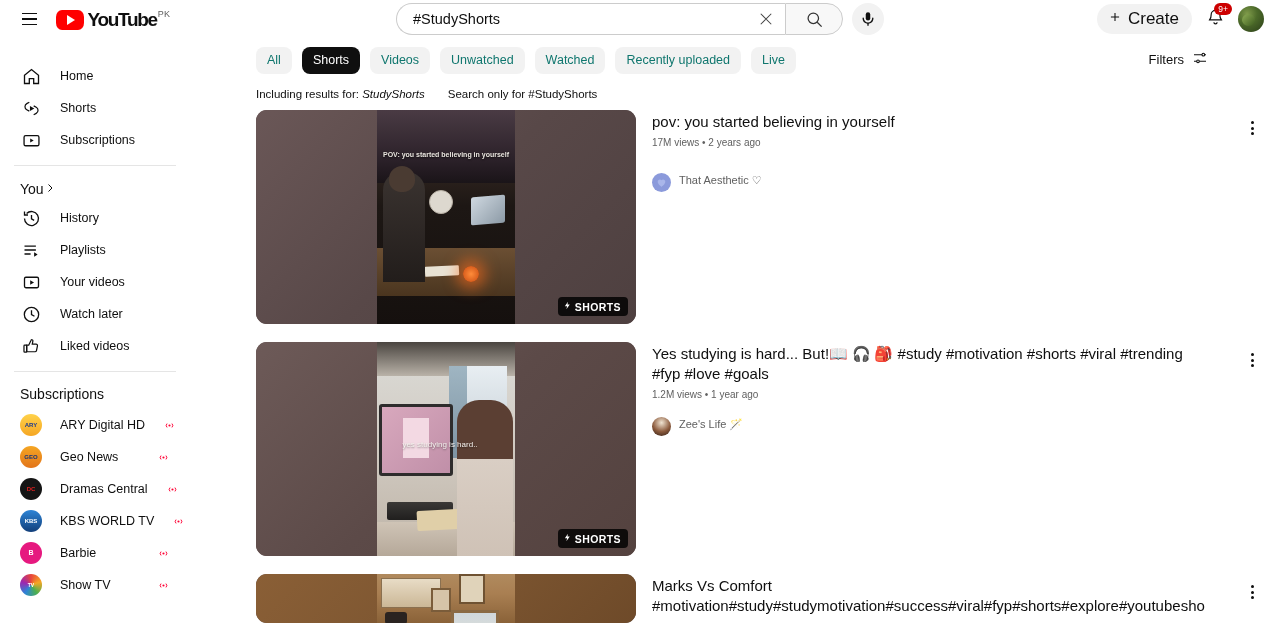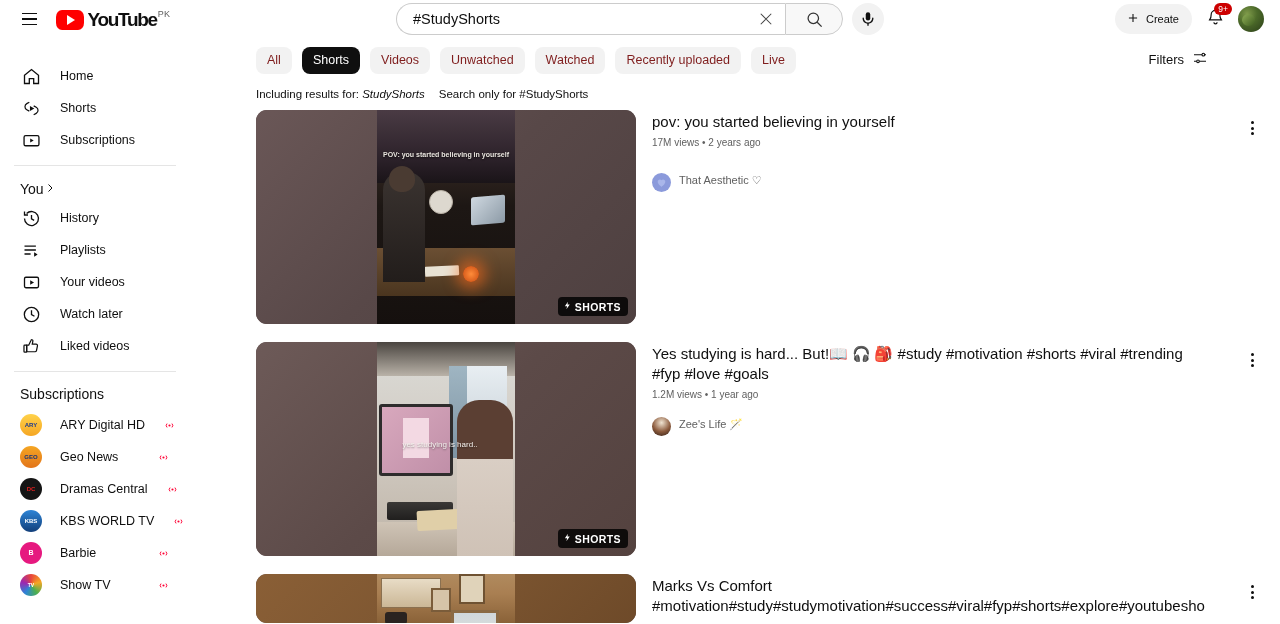--- a/index.html
+++ b/index.html
@@ -77,21 +77,21 @@
   }
 
   .mh-right {
     width: 225px; flex: none; display: flex; align-items: center;
     justify-content: flex-end; padding-right: 16px; gap: 7px;
   }
   .create-btn {
     display: flex; align-items: center; gap: 6px;
     height: 30px; padding: 0 13px 0 11px;
     background: #f2f2f2; border-radius: 16px; cursor: pointer;
-    font-size: 11px; font-weight: 500;
+    font-size: 17px; font-weight: 500;
   }
   .notif-btn {
     position: relative; width: 32px; height: 32px; border-radius: 50%;
     display: flex; align-items: center; justify-content: center; cursor: pointer;
   }
   .notif-badge {
     position: absolute; top: 0px; right: -1px;
     background: #cc0000; color: #fff; font-size: 8.5px; font-weight: 500;
     border-radius: 8px; padding: 1px 4px; line-height: 10px; min-width: 16px;
     text-align: center;
@@ -144,33 +144,33 @@
   }
   .chips-row {
     display: flex; align-items: center;
     padding: 10px 0 10px 66px; height: 44px;
     position: relative;
   }
   .chip {
     height: 27px; padding: 0 11px; border-radius: 8px;
     background: #f2f2f2; font-size: 12.5px; font-weight: 500;
     display: flex; align-items: center; cursor: pointer;
-    margin-right: 10px; white-space: nowrap; color: #7f1d1d;
+    margin-right: 10px; white-space: nowrap; color: #0f766e;
   }
   .chip.active { background: #0f0f0f; color: #fff; }
   .filters-btn {
     position: absolute; right: 72px; top: 12px;
     display: flex; align-items: center; gap: 8px;
     font-size: 13px; font-weight: 500; cursor: pointer;
   }
 
   .corrections {
     padding: 6px 4px 10px 66px;
     font-size: 11.5px; color: #0f0f0f;
-    display: flex; align-items: baseline; gap: 14px;
+    display: flex; align-items: baseline; gap: 23px;
   }
   .corr-main { color: #0f0f0f; }
   .corr-em { font-style: italic; }
   .corr-link { color: #0f0f0f; cursor: pointer; }
 
   .results { padding-left: 66px; }
   .result-row {
     display: flex; gap: 16px; margin-bottom: 18px; position: relative;
   }
   .thumb {

